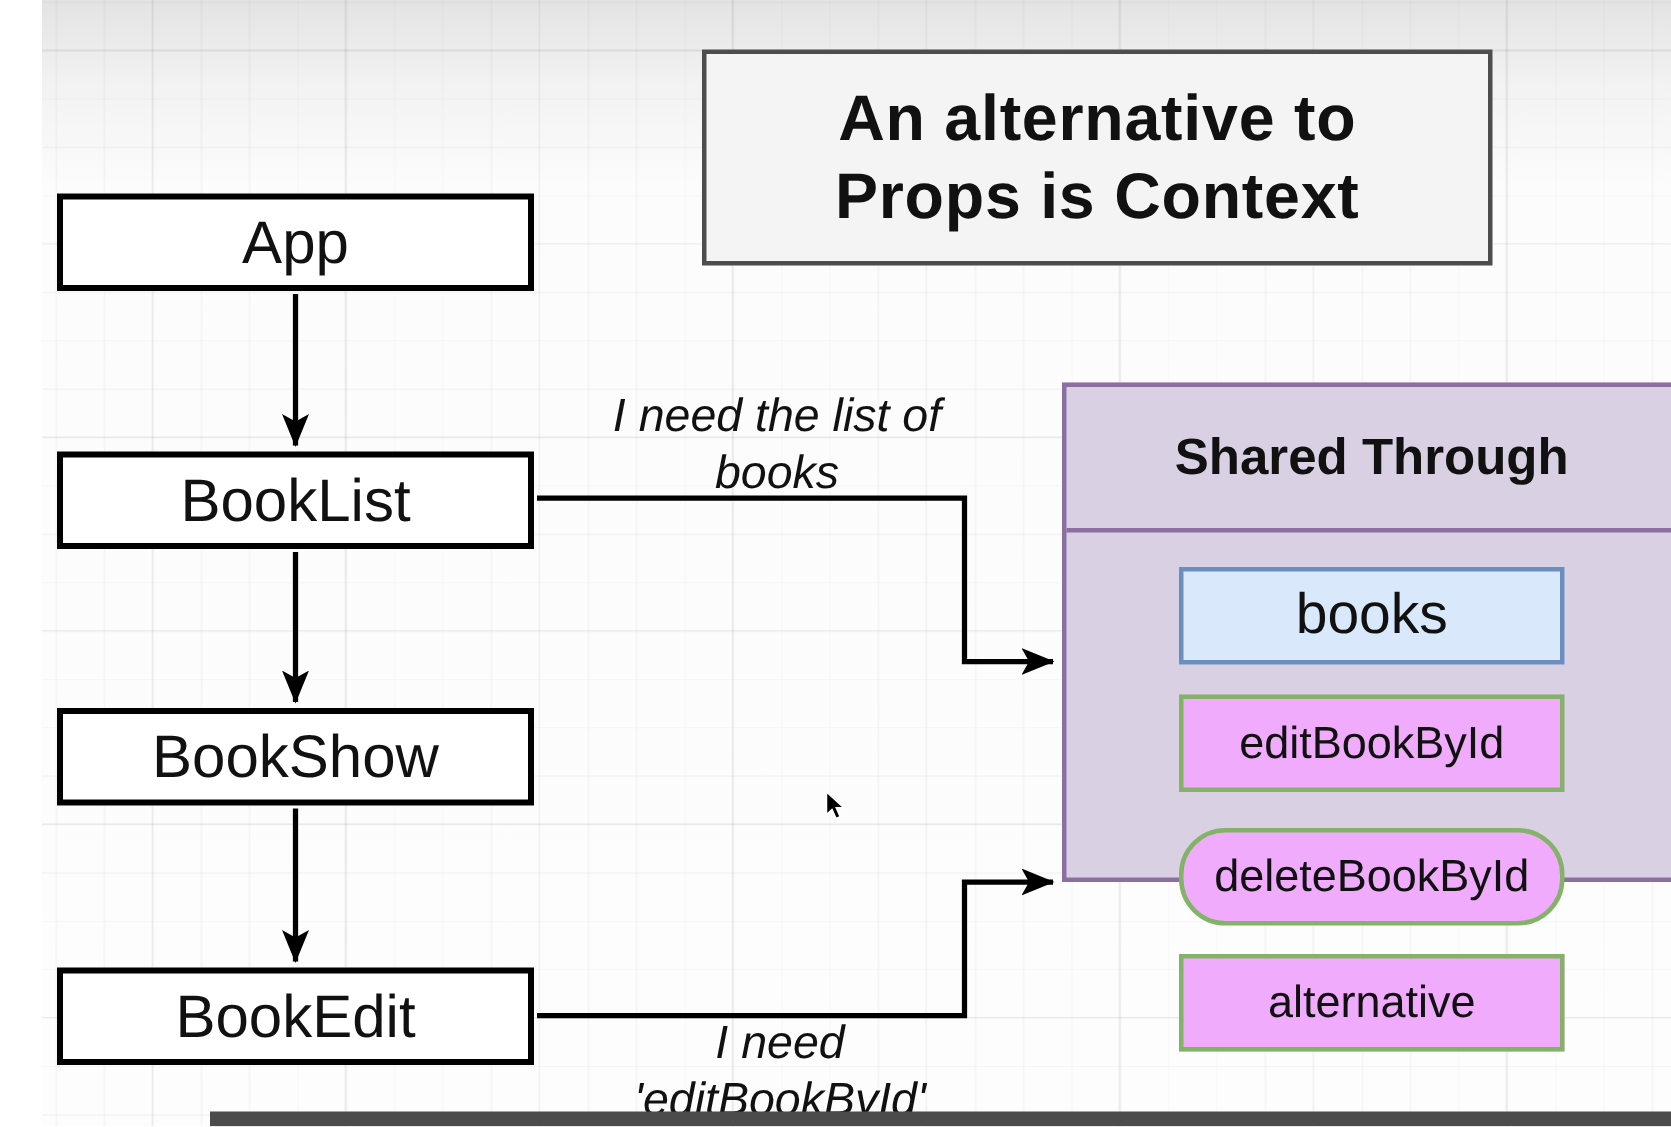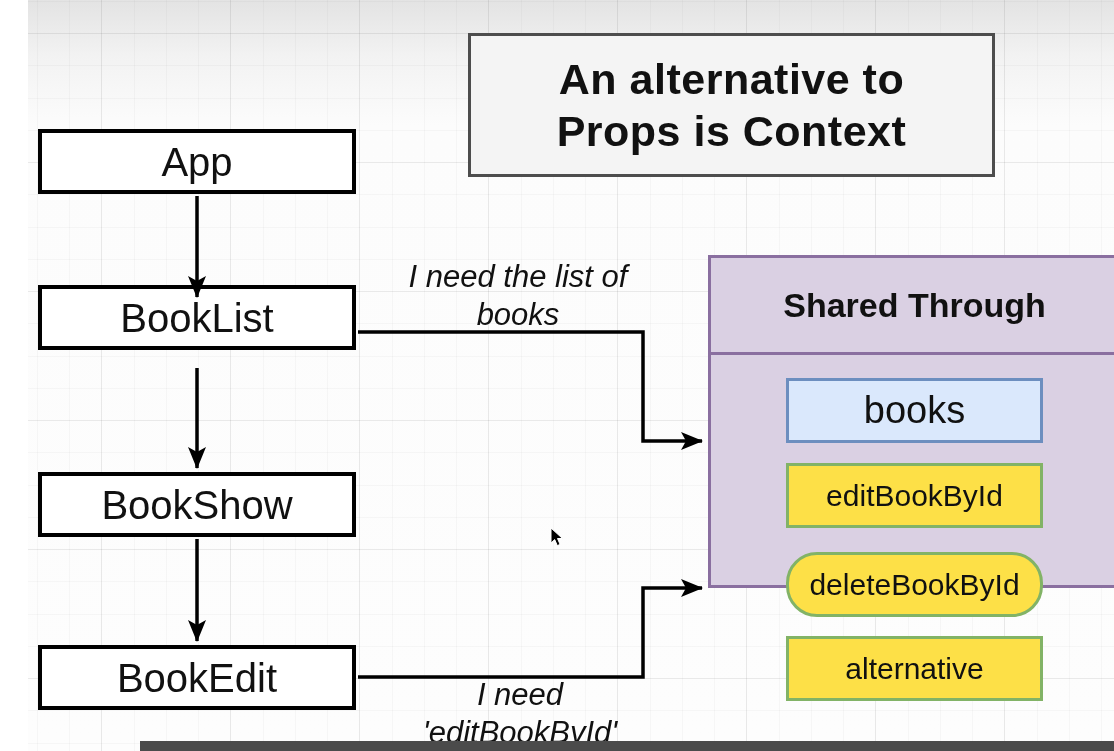--- a/index.html
+++ b/index.html
@@ -47,21 +47,21 @@
     width: 318px; height: 65px;
     background: #ffffff;
     border: 4px solid #000000;
     display: flex;
     align-items: center;
     justify-content: center;
     font-size: 40px;
     line-height: 1;
   }
   .node-app      { top: 129px; }
-  .node-booklist { top: 285px; text-align: right; }
+  .node-booklist { top: 301px; text-align: right; }
   .node-bookshow { top: 472px; }
   .node-bookedit { top: 645px; }
 
   
   .annotation {
     position: absolute;
     width: 300px;
     text-align: center;
     font-style: italic;
     font-size: 31px;
@@ -100,21 +100,21 @@
     display: flex;
     align-items: center;
     justify-content: center;
   }
   .context-item.data {
     background: #dae8fc;
     border: 3px solid #6c8ebf;
     font-size: 38px;
   }
   .context-item.function {
-    background: #fde047;
+    background: #f0abfc;
     border: 3px solid #82b366;
     font-size: 30px;
   }
   .item-0 { top: 120px; }
   .item-1 { top: 205px; }
   .item-2 { top: 294px; border-radius: 31px; }
   .item-3 { top: 378px; }
 
   
   .arrow-layer {

